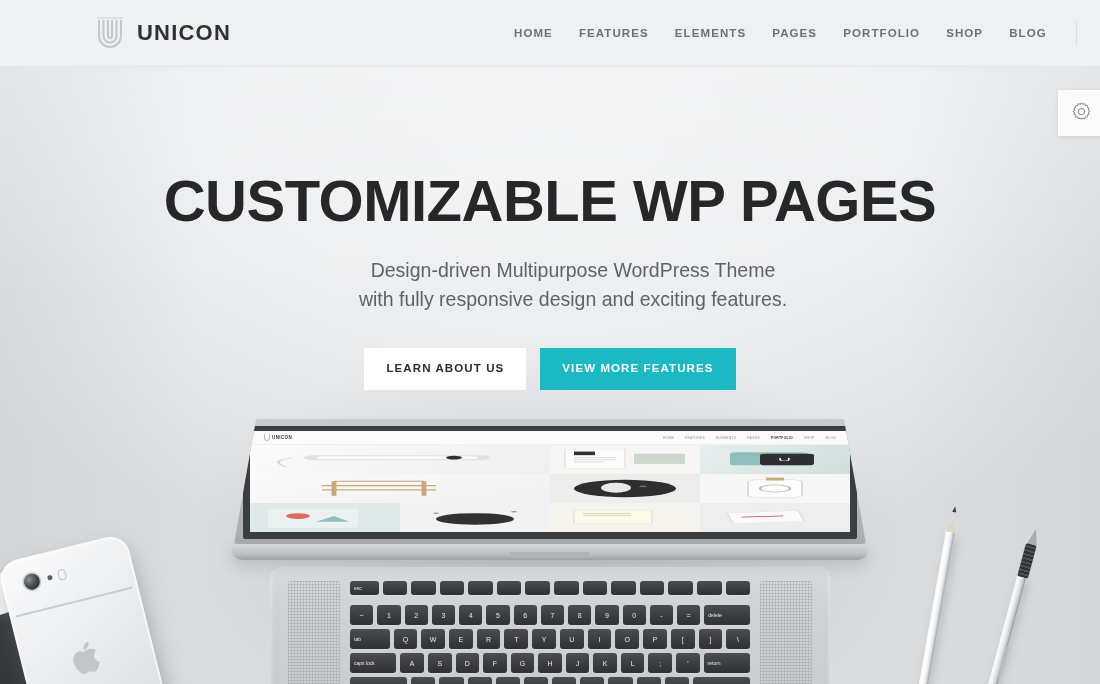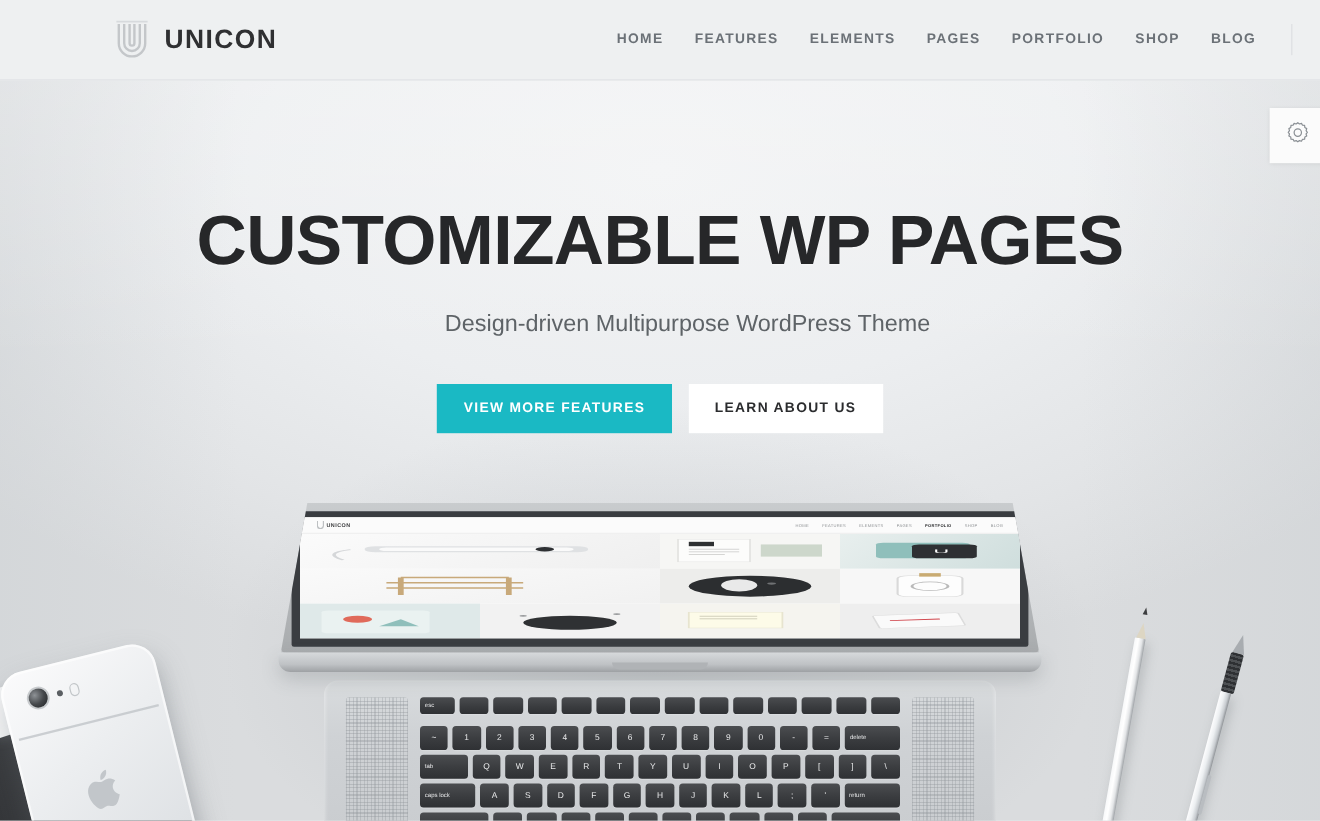--- a/index.html
+++ b/index.html
@@ -360,24 +360,25 @@
     </span>
   </div>
 
   <div class="hero">
     <div class="hero-shade"></div>
 
     <div class="hero-copy">
       <h1 class="headline">CUSTOMIZABLE WP PAGES</h1>
       <p class="subhead">
         <span>Design-driven Multipurpose WordPress Theme</span><br>
+        <span>with fully responsive design and exciting features.</span>
       </p>
       <div class="btn-row">
+        <button class="btn btn-secondary">LEARN ABOUT US</button>
         <button class="btn btn-primary">VIEW MORE FEATURES</button>
-        <button class="btn btn-secondary">LEARN ABOUT US</button>
       </div>
     </div>
 
     <div class="pencil pencil-1">
       <div class="tip"></div>
       <div class="body"></div>
     </div>
     <div class="pencil pencil-2">
       <div class="pen-cone"></div>
       <div class="pen-grip"></div>

